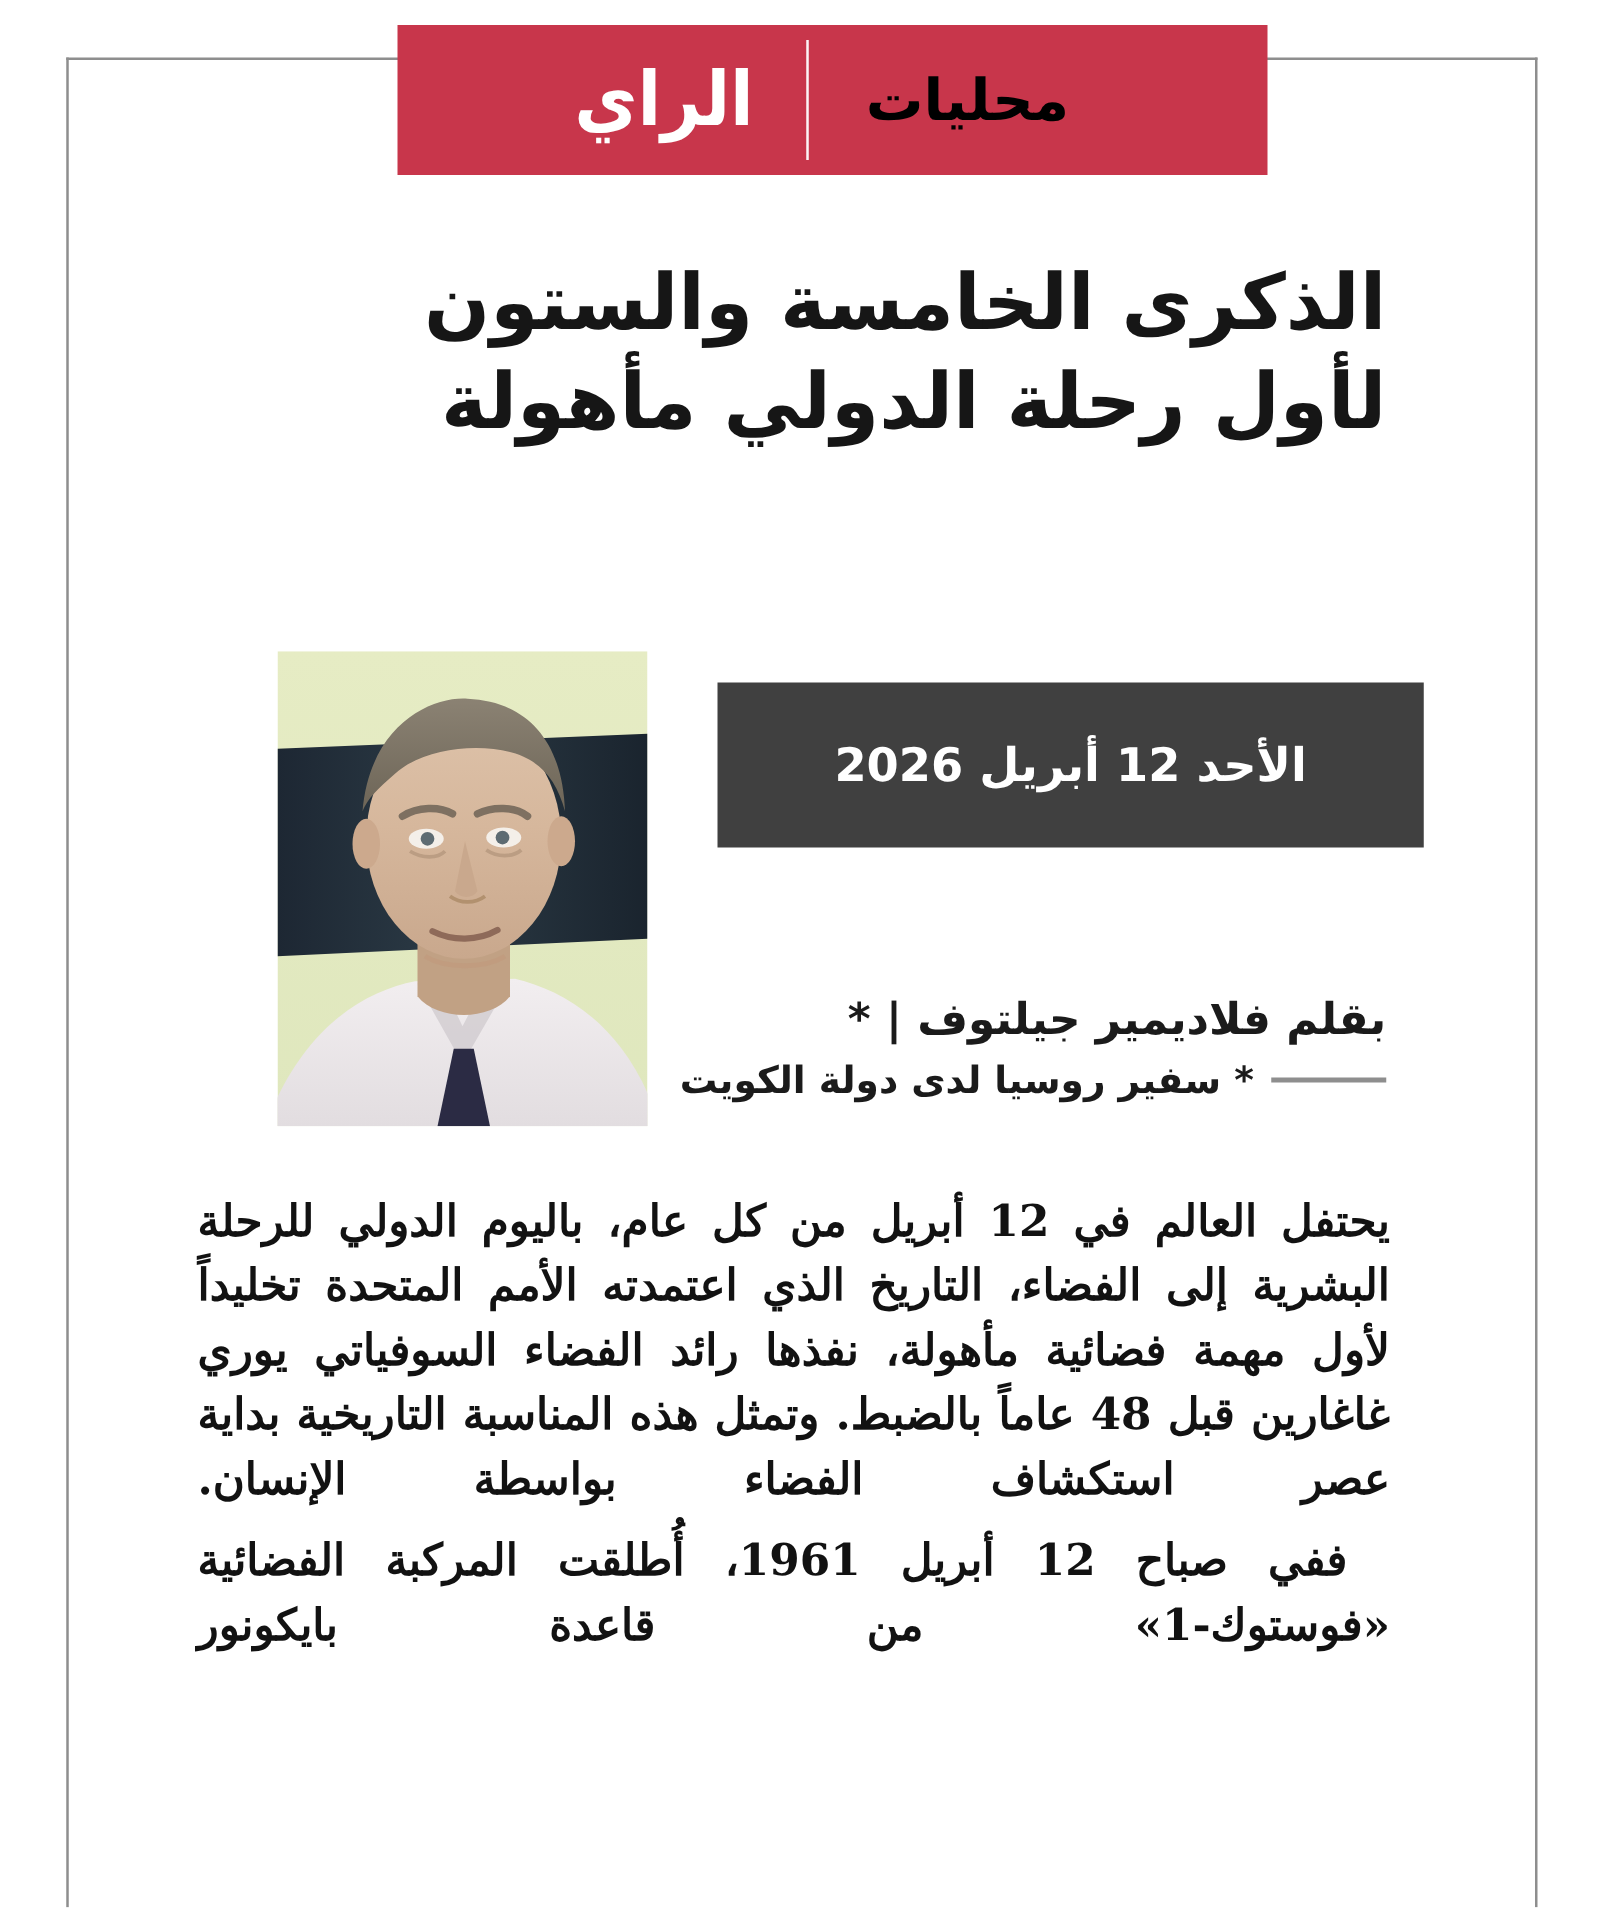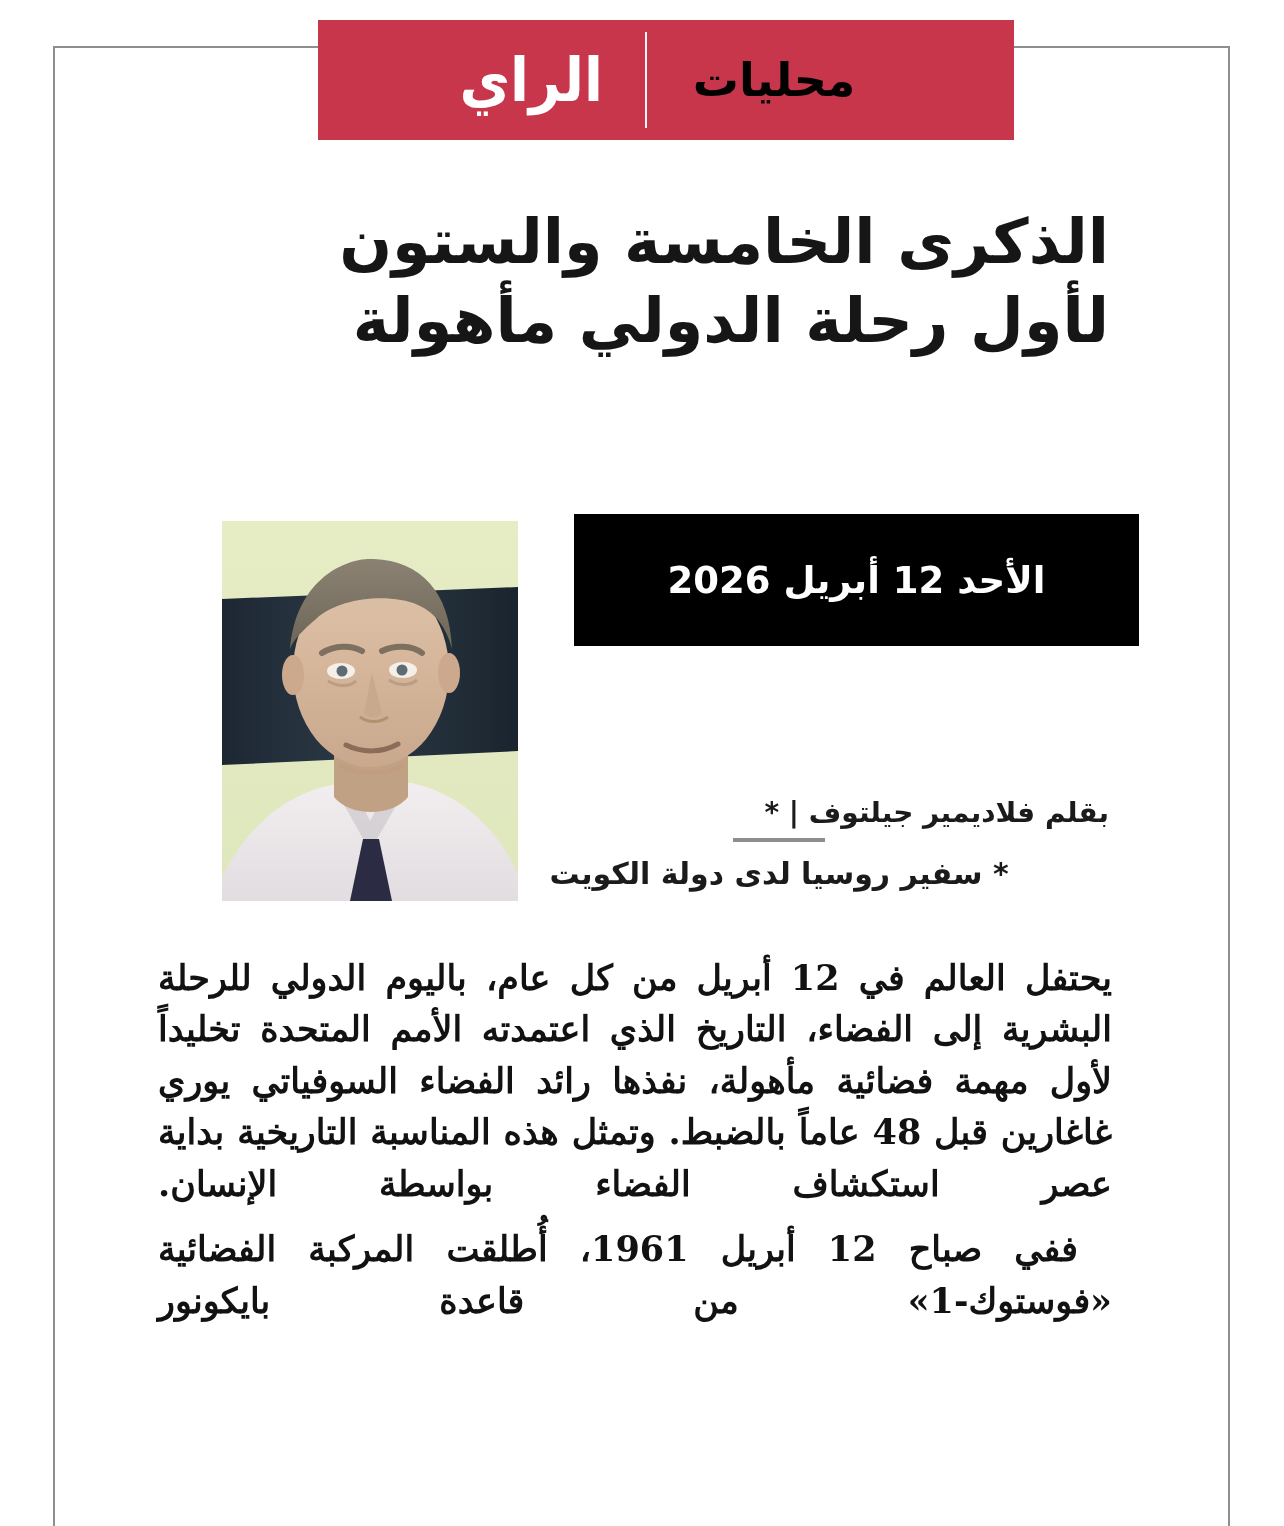--- a/index.html
+++ b/index.html
@@ -110,24 +110,24 @@
   #portrait-photo {
     width: 100%;
     height: 100%;
     display: block;
   }
 
   
   #date-badge {
     position: absolute;
     left: 574px;
-    top: 514px;
+    top: 546px;
     width: 565px;
     height: 132px;
-    background: #000000;
+    background: #404040;
     display: flex;
     align-items: center;
     justify-content: center;
   }
 
   #date-badge-text {
     color: #ffffff;
     font-family: "DejaVu Sans", "Liberation Sans", sans-serif;
     font-size: 37px;
     font-weight: bold;
@@ -141,29 +141,29 @@
     right: 175px;
     top: 795px;
     width: 660px;
     text-align: right;
     direction: rtl;
   }
 
   #byline-author {
     color: #1b1b1b;
     font-family: "DejaVu Sans", "Liberation Sans", sans-serif;
-    font-size: 28px;
+    font-size: 35px;
     font-weight: bold;
     line-height: 1.25;
     white-space: nowrap;
   }
 
   #byline-role-row {
     display: flex;
-    flex-direction: column;
+    flex-direction: row;
     align-items: center;
     justify-content: flex-start;
     gap: 14px;
     margin-top: 8px;
   }
 
   #byline-role {
     color: #1b1b1b;
     font-family: "DejaVu Sans", "Liberation Sans", sans-serif;
     font-size: 30px;

